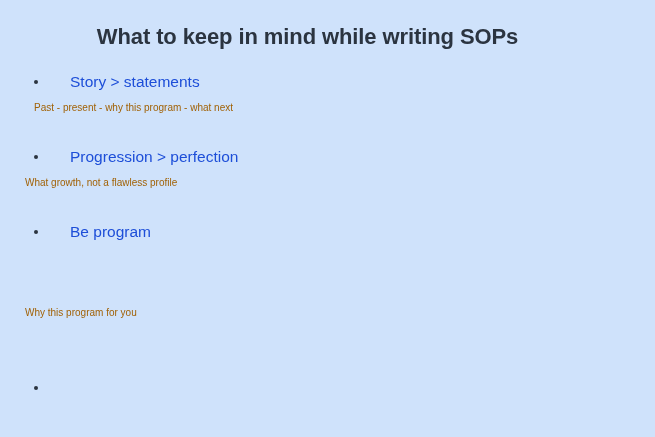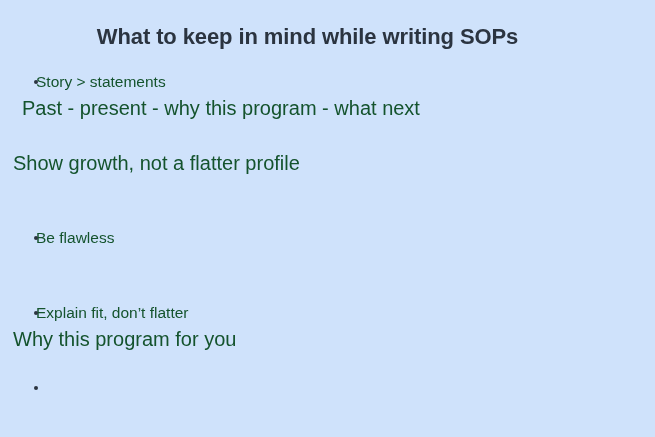--- a/index.html
+++ b/index.html
@@ -50,42 +50,42 @@
   }
 
   .point-group {
     position: relative;
     height: 75px;
   }
 
   .bullet-line {
     position: relative;
     margin: 0;
-    padding-left: 36px;
+    padding-left: 70px;
     font-size: 15.5px;
     line-height: 20px;
-    color: #14532d;
+    color: #1d4ed8;
     white-space: nowrap;
   }
 
   .bullet-dot {
     position: absolute;
     left: 34px;
     top: 8px;
     width: 4px;
     height: 4px;
     border-radius: 50%;
     background: #2b3440;
   }
 
   .sub-line {
-    margin: 6px 0 0 0;
-    font-size: 20px;
+    margin: 6px 0 0 12px;
+    font-size: 10px;
     line-height: 20px;
-    color: #14532d;
+    color: #a16207;
     white-space: nowrap;
   }
 
   
   .sub-indent-22 { padding-left: 22px; }
   .sub-indent-13 { padding-left: 13px; }
 </style>
 </head>
 <body>
 
@@ -97,35 +97,35 @@
 
     <div class="point-group">
       <div class="bullet-line">
         <span class="bullet-dot"></span>
         <span>Story &gt; statements</span>
       </div>
       <div class="sub-line sub-indent-22">Past - present - why this program - what next</div>
     </div>
 
     <div class="point-group">
-      <div class="sub-line sub-indent-13">Show growth, not a flatter profile</div>
+      <div class="bullet-line">
+        <span class="bullet-dot"></span>
+        <span>Progression &gt; perfection</span>
+      </div>
+      <div class="sub-line sub-indent-13">What growth, not a flawless profile</div>
     </div>
 
     <div class="point-group">
       <div class="bullet-line">
         <span class="bullet-dot"></span>
-        <span>Be flawless</span>
+        <span>Be program</span>
       </div>
     </div>
 
     <div class="point-group">
-      <div class="bullet-line">
-        <span class="bullet-dot"></span>
-        <span>Explain fit, don’t flatter</span>
-      </div>
       <div class="sub-line sub-indent-13">Why this program for you</div>
     </div>
 
     <div class="point-group">
       <div class="bullet-line">
         <span class="bullet-dot"></span>
       </div>
     </div>
 
   </div>

